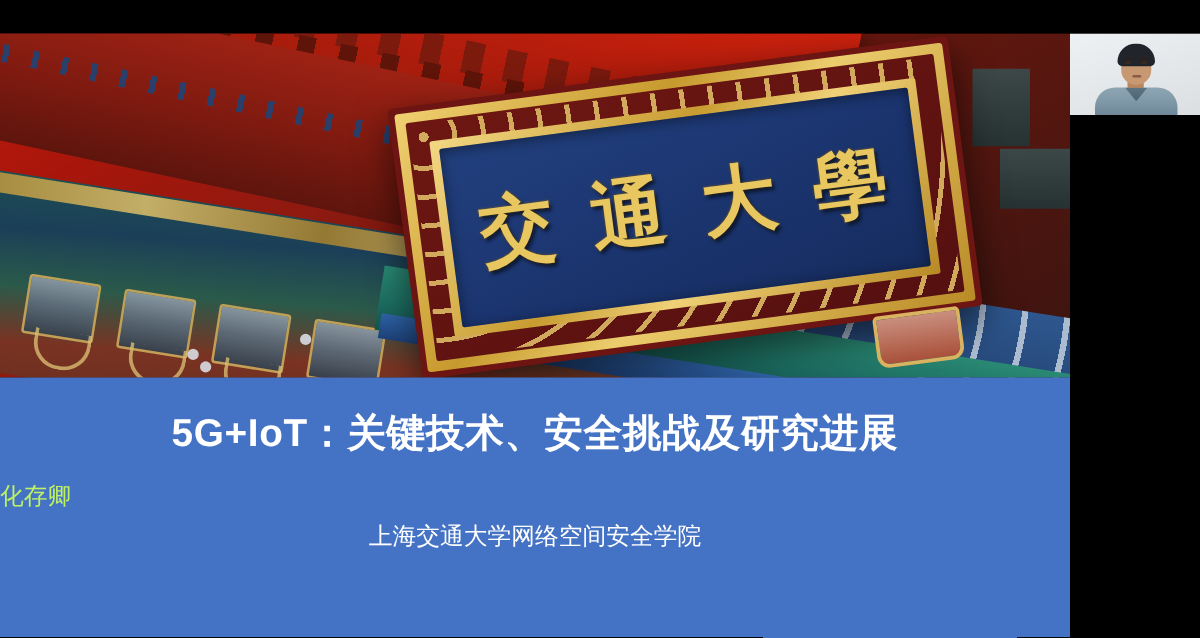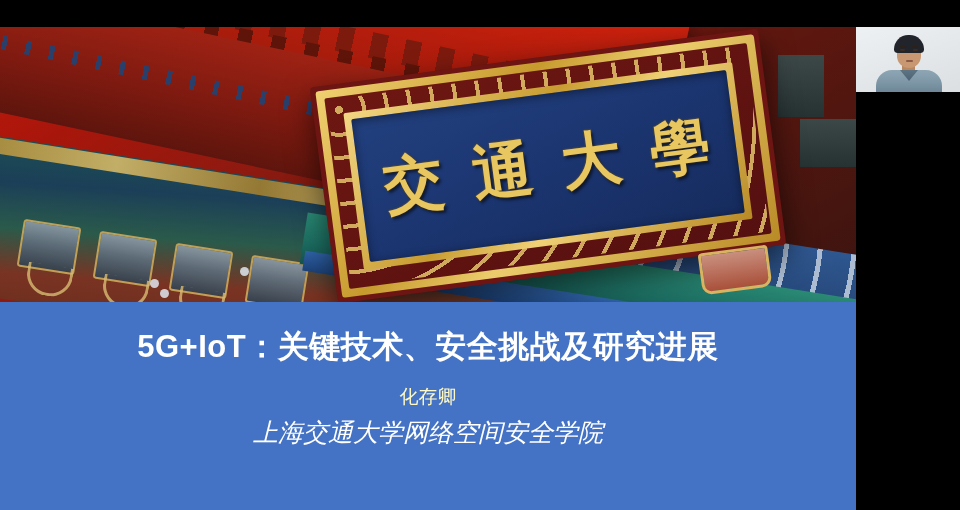--- a/index.html
+++ b/index.html
@@ -86,24 +86,24 @@
   .cartouche{position:absolute;left:700px;top:222px;width:64px;height:36px;transform:rotate(-7.5deg);
           background:linear-gradient(180deg,#c98f7e,#a9503a);border:3px solid #d9b35f;border-radius:4px 4px 10px 10px;}
 
   
   .dk-bracket{position:absolute;background:linear-gradient(180deg,#3b4a4a,#243334);opacity:.95;}
 
   
   #title-band{position:absolute;left:0;top:302px;width:936px;height:208px;background:#4472c4;}
   #slide-title{position:absolute;left:0;top:24px;width:856px;text-align:center;
           color:#ffffff;font-weight:bold;font-size:31px;letter-spacing:.5px;white-space:nowrap;}
-  #slide-author{position:absolute;left:0;top:82px;width:856px;text-align:center;
-          color:#fef9c3;font-size:19px;}
+  #slide-author{position:absolute;left:0;top:82px;width:856px;text-align:left;
+          color:#bef264;font-size:19px;}
   #slide-affiliation{position:absolute;left:0;top:114px;width:856px;text-align:center;
-          color:#ffffff;font-size:25px;font-style:italic;}
+          color:#ffffff;font-size:19px;}
 
   
   #right-rail{position:absolute;left:856px;top:0;width:104px;height:510px;background:#000;}
   #webcam{position:absolute;left:0;top:27px;width:104px;height:65px;overflow:hidden;
           background:linear-gradient(180deg,#e9ecef 0%,#dfe3e6 55%,#d3d7da 100%);}
   .cam-wall{position:absolute;inset:0;background:linear-gradient(160deg,#eef1f3,#dcdfe2);}
   .cam-hair{position:absolute;left:38px;top:8px;width:30px;height:18px;border-radius:15px 15px 4px 4px;
           background:#21242a;}
   .cam-face{position:absolute;left:41px;top:14px;width:24px;height:27px;border-radius:11px 11px 13px 13px;
           background:#c79872;}

